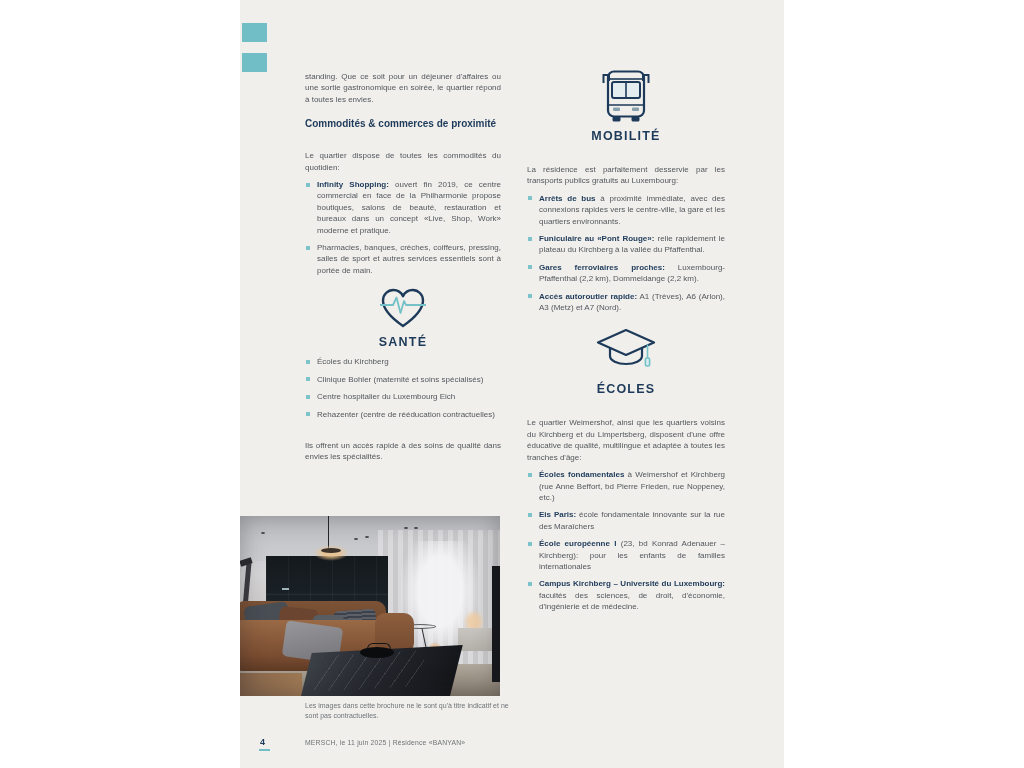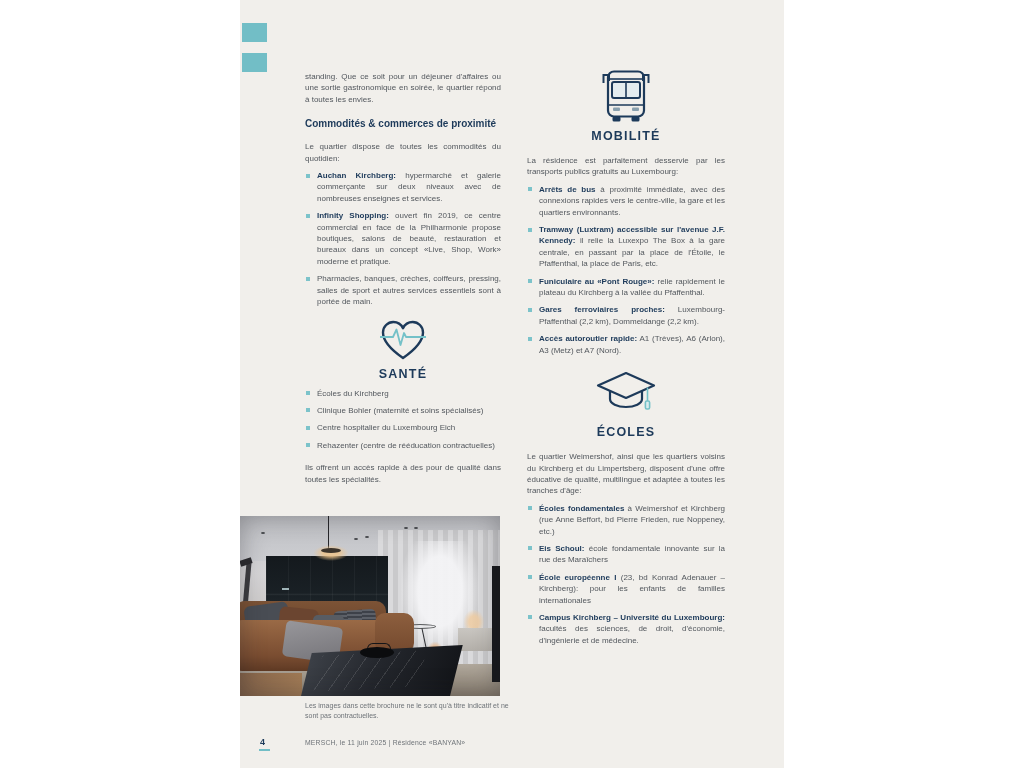--- a/index.html
+++ b/index.html
@@ -8,21 +8,21 @@
   .page{position:absolute;left:240px;top:0;width:544px;height:768px;background:#f1efeb;}
   .accent-bar{position:absolute;left:2px;width:25px;height:19px;background:#72bec6;}
   .accent-bar.b1{top:23px;}
   .accent-bar.b2{top:53px;}
 
   .col{position:absolute;color:#52575d;font-size:8px;line-height:11.4px;}
   .col-left{left:65px;top:71px;width:196px;}
   .col-right{left:287px;top:60px;width:198px;}
 
   .col p{margin:0;text-align:justify;}
-  .col p.spaced{margin-top:11px;}
+  .col p.spaced{margin-top:20px;}
 
   h3.subhead{margin:12px 0 0 0;font-size:10px;line-height:13px;color:#1d3a5a;
              font-weight:bold;text-align:left;}
   h2.section{margin:4px 0 0 0;font-size:12.5px;line-height:16px;color:#1d3a5a;
              font-weight:bold;text-align:center;letter-spacing:1.2px;}
 
   .bullets{margin-top:2px;}
   .bullet{display:flex;margin-top:6px;}
   .bullet .marker{flex:0 0 auto;width:4px;height:4px;background:#7cc3ca;margin:3.5px 7px 0 1px;}
   .bullet p{flex:1;margin:0;text-align:justify;}
@@ -107,24 +107,20 @@
     <div class="accent-bar b2"></div>
 
     <div class="col col-left">
       <p>standing. Que ce soit pour un déjeuner d'affaires ou une sortie gastronomique en soirée, le quartier répond à toutes les envies.</p>
 
       <h3 class="subhead">Commodités &amp; commerces de proximité</h3>
       <p class="spaced">Le quartier dispose de toutes les commodités du quotidien:</p>
       <div class="bullets">
           <div class="bullet">
             <span class="marker"></span>
-            <p><b>Auchan Kirchberg:</b> hypermarché et galerie commerçante sur deux niveaux avec de nombreuses enseignes et services.</p>
-          </div>
-          <div class="bullet">
-            <span class="marker"></span>
             <p><b>Infinity Shopping:</b> ouvert fin 2019, ce centre commercial en face de la Philharmonie propose boutiques, salons de beauté, restauration et bureaux dans un concept «Live, Shop, Work» moderne et pratique.</p>
           </div>
           <div class="bullet">
             <span class="marker"></span>
             <p>Pharmacies, banques, crèches, coiffeurs, pressing, salles de sport et autres services essentiels sont à portée de main.</p>
           </div>
         </div>
 
       <div class="icon-wrap">
         <svg width="46" height="42" viewBox="0 0 46 42">
@@ -144,21 +140,21 @@
           </div>
           <div class="bullet">
             <span class="marker"></span>
             <p>Centre hospitalier du Luxembourg Eich</p>
           </div>
           <div class="bullet">
             <span class="marker"></span>
             <p>Rehazenter (centre de rééducation contractuelles)</p>
           </div>
         </div>
-      <p class="spaced">Ils offrent un accès rapide à des pour de qualité dans toutes les spécialités.</p>
+      <p class="spaced">Ils offrent un accès rapide à des soins de qualité dans envies les spécialités.</p>
     </div>
 
     <div class="col col-right">
       <div class="icon-wrap tight" style="margin-top:8px">
         <svg width="54" height="56" viewBox="0 0 54 56">
           <polyline points="10,13 10,7 4.5,7 4.5,15" fill="none" stroke="#1d3a5a" stroke-width="2"></polyline>
           <polyline points="44,13 44,7 49.5,7 49.5,15" fill="none" stroke="#1d3a5a" stroke-width="2"></polyline>
           <rect x="9" y="3.5" width="36" height="45" rx="6" fill="none" stroke="#1d3a5a" stroke-width="2.2"></rect>
           <line x1="11" y1="11" x2="43" y2="11" stroke="#1d3a5a" stroke-width="1.6"></line>
           <rect x="13" y="14" width="28" height="16" rx="2" fill="#e3ecef" stroke="#1d3a5a" stroke-width="2"></rect>
@@ -172,24 +168,20 @@
       </div>
       <h2 class="section">MOBILITÉ</h2>
       <p class="spaced">La résidence est parfaitement desservie par les transports publics gratuits au Luxembourg:</p>
       <div class="bullets">
           <div class="bullet">
             <span class="marker"></span>
             <p><b>Arrêts de bus</b> à proximité immédiate, avec des connexions rapides vers le centre-ville, la gare et les quartiers environnants.</p>
           </div>
           <div class="bullet">
             <span class="marker"></span>
-            <p><b>Tramway (Luxtram) accessible sur l'avenue J.F. Kennedy:</b> il relie la Luxexpo The Box à la gare centrale, en passant par la place de l'Étoile, le Pfaffenthal, la place de Paris, etc.</p>
-          </div>
-          <div class="bullet">
-            <span class="marker"></span>
             <p><b>Funiculaire au «Pont Rouge»:</b> relie rapidement le plateau du Kirchberg à la vallée du Pfaffenthal.</p>
           </div>
           <div class="bullet">
             <span class="marker"></span>
             <p><b>Gares ferroviaires proches:</b> Luxembourg-Pfaffenthal (2,2 km), Dommeldange (2,2 km).</p>
           </div>
           <div class="bullet">
             <span class="marker"></span>
             <p><b>Accès autoroutier rapide:</b> A1 (Trèves), A6 (Arlon), A3 (Metz) et A7 (Nord).</p>
           </div>
@@ -205,21 +197,21 @@
       </div>
       <h2 class="section">ÉCOLES</h2>
       <p class="spaced">Le quartier Weimershof, ainsi que les quartiers voisins du Kirchberg et du Limpertsberg, disposent d'une offre éducative de qualité, multilingue et adaptée à toutes les tranches d'âge:</p>
       <div class="bullets">
           <div class="bullet">
             <span class="marker"></span>
             <p><b>Écoles fondamentales</b> à Weimershof et Kirchberg (rue Anne Beffort, bd Pierre Frieden, rue Noppeney, etc.)</p>
           </div>
           <div class="bullet">
             <span class="marker"></span>
-            <p><b>Eis Schoul:</b> école fondamentale innovante sur la rue des Maraîchers</p>
+            <p><b>Eis Paris:</b> école fondamentale innovante sur la rue des Maraîchers</p>
           </div>
           <div class="bullet">
             <span class="marker"></span>
             <p><b>École européenne I</b> (23, bd Konrad Adenauer – Kirchberg): pour les enfants de familles internationales</p>
           </div>
           <div class="bullet">
             <span class="marker"></span>
             <p><b>Campus Kirchberg – Université du Luxembourg:</b> facultés des sciences, de droit, d'économie, d'ingénierie et de médecine.</p>
           </div>
         </div>

